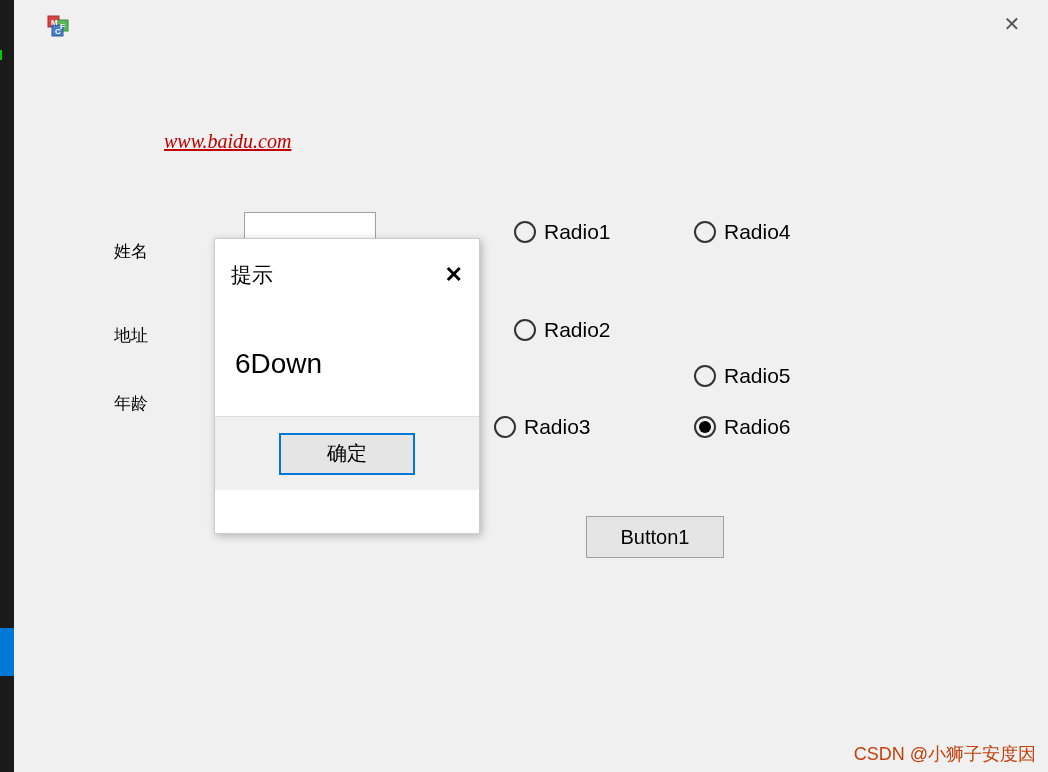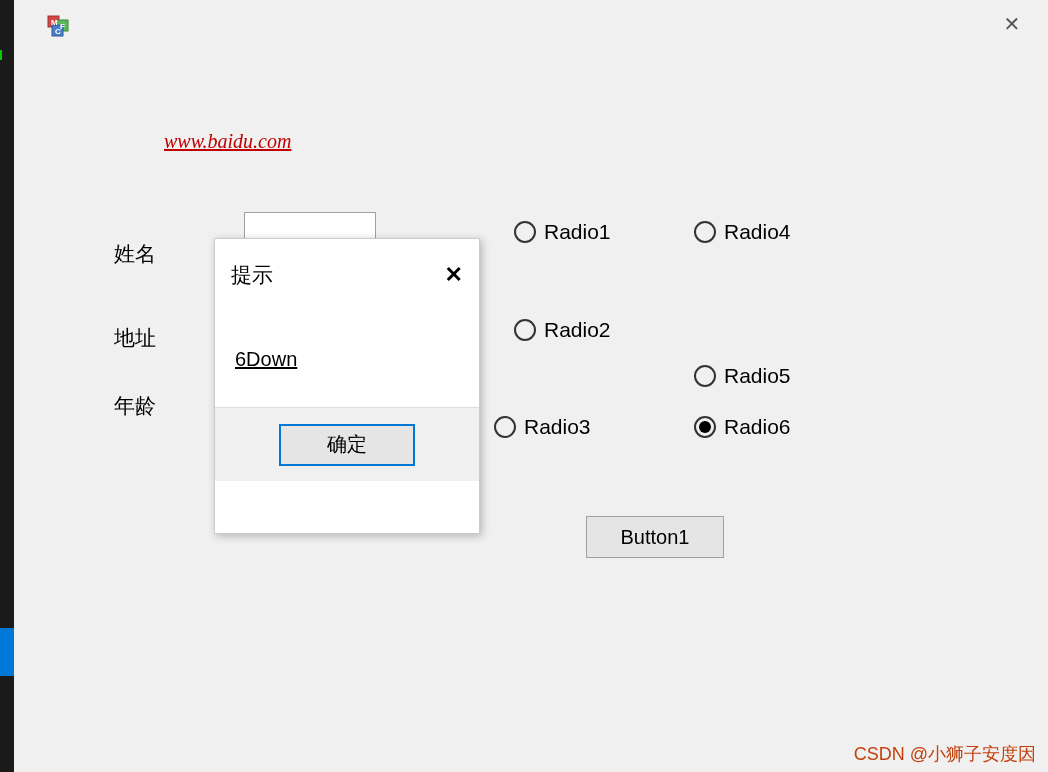--- a/index.html
+++ b/index.html
@@ -87,21 +87,21 @@
       top: 82px;
       font-family: "Times New Roman", serif;
       font-style: italic;
       font-size: 20px;
       color: #c00000;
       text-decoration: underline;
       cursor: pointer;
     }
     .form-label {
       position: absolute;
-      font-size: 21px;
+      font-size: 17px;
       color: #000;
     }
     .label-name { left: 100px; top: 192px; }
     .label-addr { left: 100px; top: 276px; font-family: Liberation Mono, monospace; }
     .label-age  { left: 100px; top: 344px; }
     .text-input-partial {
       position: absolute;
       left: 230px;
       top: 164px;
       width: 132px;
@@ -173,22 +173,21 @@
       background: #fff;
       margin-top: 11px;
     }
     .msgbox-close {
       font-size: 22px;
       cursor: pointer;
       font-weight: bold;
     }
     .msgbox-body {
       padding: 48px 16px 36px 20px;
-      font-size: 20px;
-      text-decoration: underline;
+      font-size: 28px;
     }
     .msgbox-footer {
       background: #f0f0f0;
       height: 74px;
       display: flex;
       align-items: center;
       justify-content: center;
       border-top: 1px solid #ddd;
     }
     .msgbox-ok {

